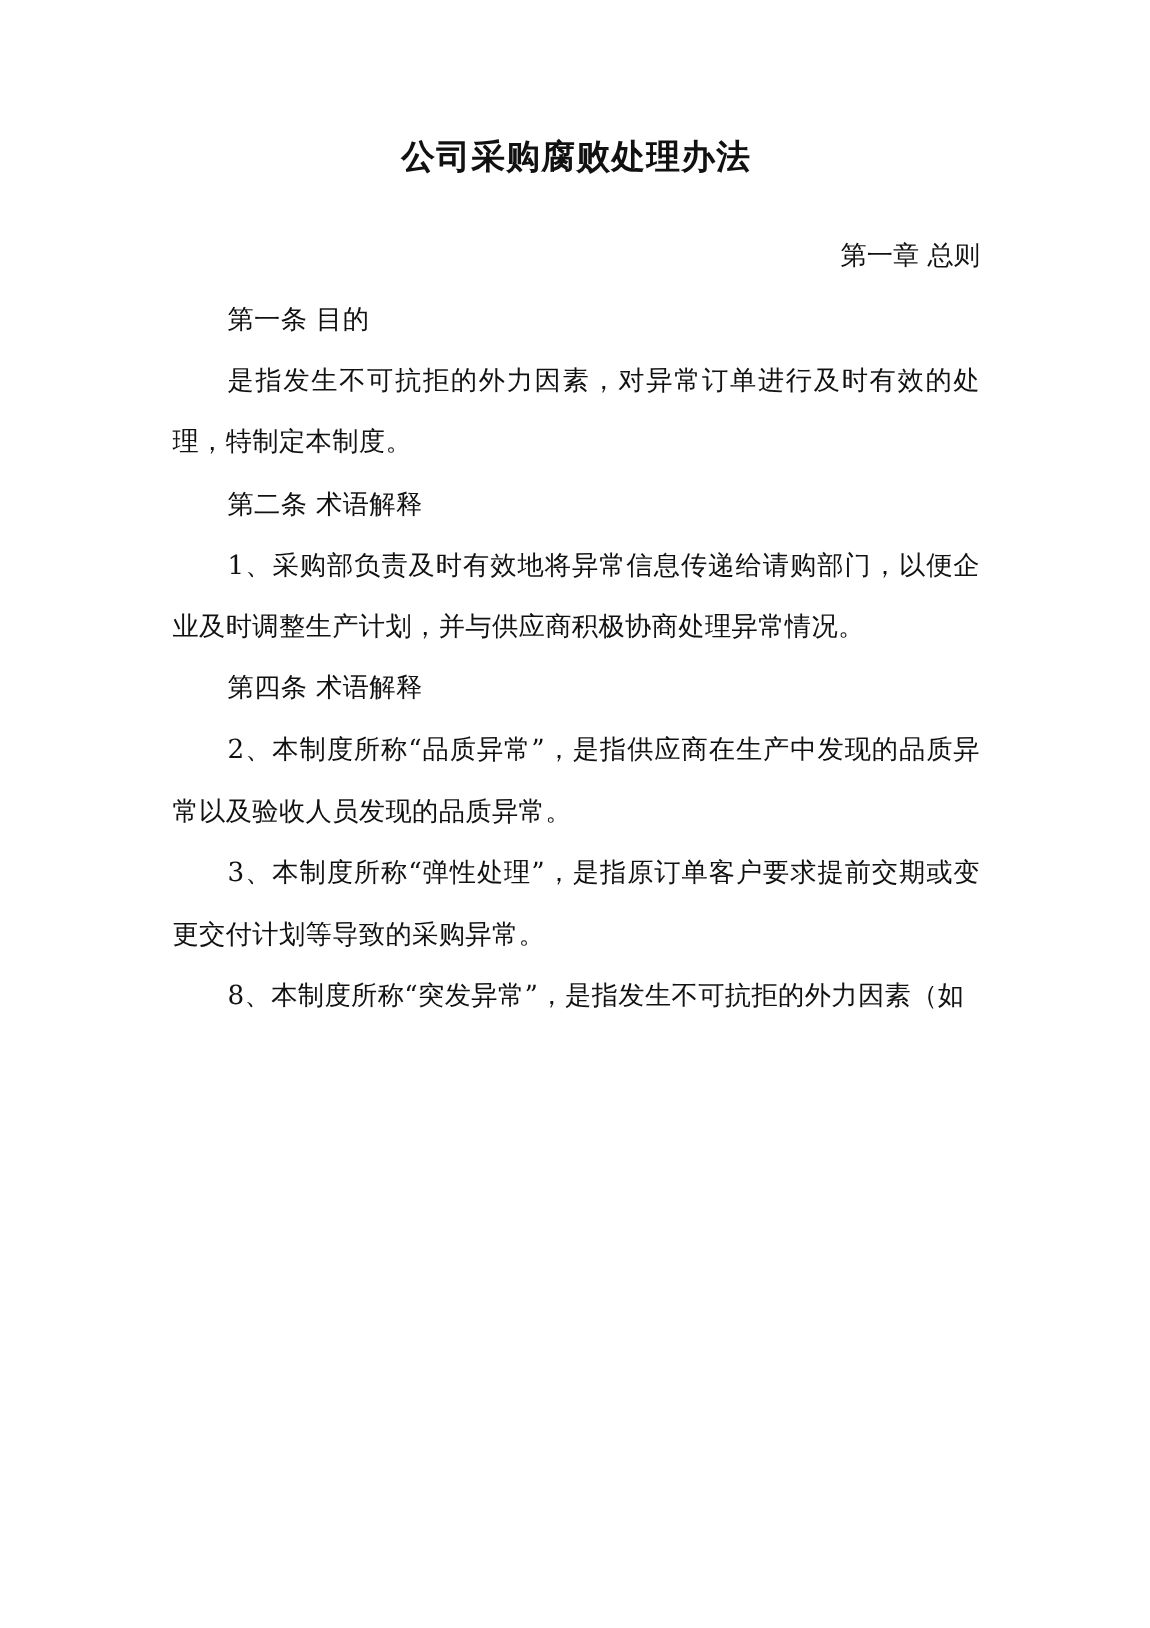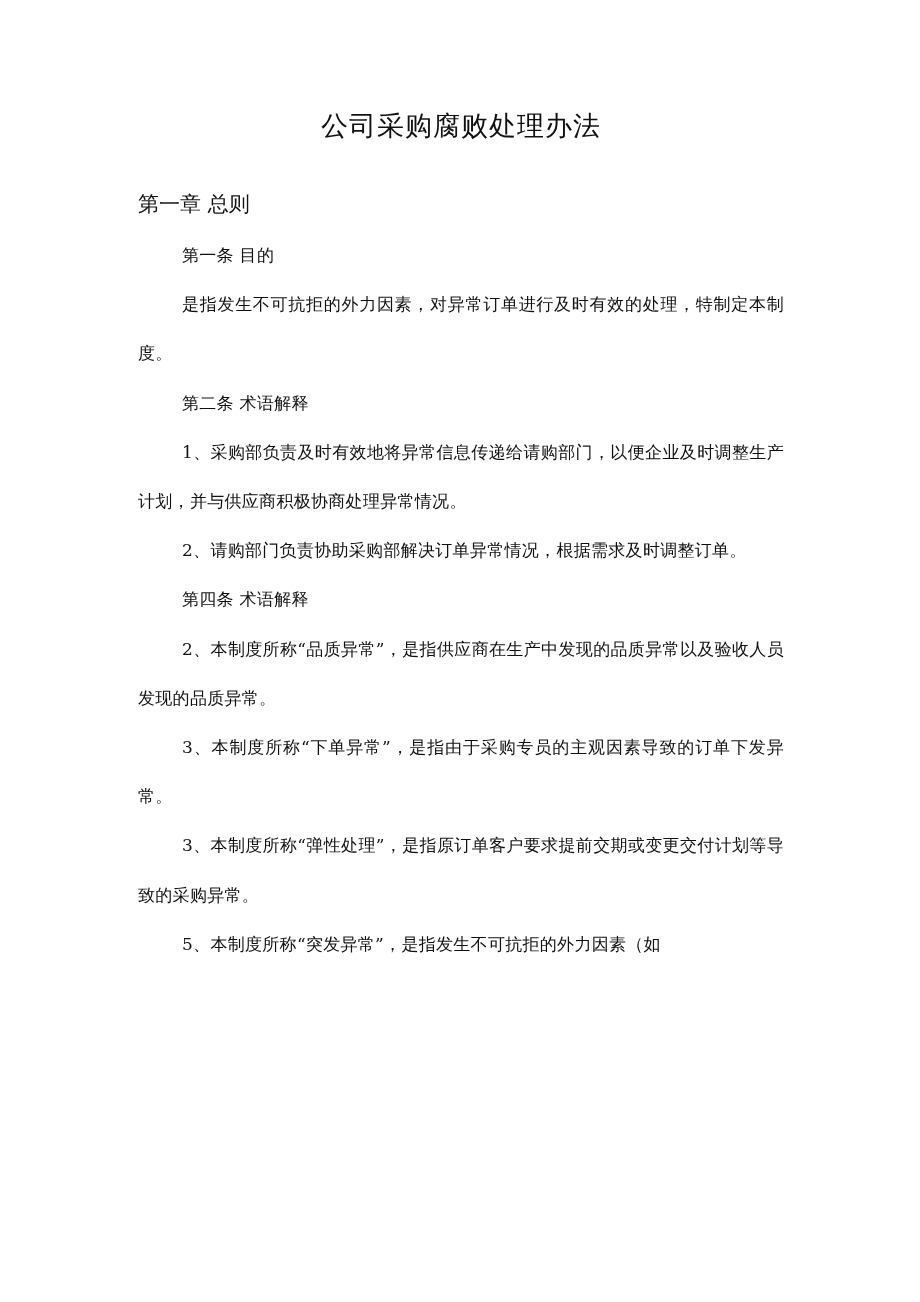--- a/index.html
+++ b/index.html
@@ -24,61 +24,59 @@
     .doc-title {
       position: absolute;
       left: 0;
       width: 646px;
       top: 106px;
       text-align: center;
       font-size: 27px;
       line-height: 40px;
       letter-spacing: 1px;
       margin: 0;
-      font-weight: normal;
+      font-weight: bold;
     }
     .chapter-title {
       position: absolute;
       left: 0;
       width: 646px;
       top: 186px;
-      text-align: left;
+      text-align: right;
       font-size: 21px;
       line-height: 36px;
       margin: 0;
       font-weight: normal;
     }
     .body {
       position: absolute;
       left: 0;
       top: 231px;
       width: 646px;
     }
     .para {
-      font-size: 17px;
+      font-size: 21px;
       line-height: 49.2px;
       margin: 0;
       text-indent: 44px;
       text-align: justify;
       text-align-last: left;
       letter-spacing: 0.3px;
       word-break: break-all;
     }
   </style>
 </head>
 <body>
 
 <div class="page">
   <h1 class="doc-title">公司采购腐败处理办法</h1>
   <h2 class="chapter-title">第一章  总则</h2>
   <div class="body">
     <p class="para">第一条  目的</p>
     <p class="para">是指发生不可抗拒的外力因素，对异常订单进行及时有效的处理，特制定本制度。</p>
     <p class="para">第二条  术语解释</p>
     <p class="para">1、采购部负责及时有效地将异常信息传递给请购部门，以便企业及时调整生产计划，并与供应商积极协商处理异常情况。</p>
-    <p class="para">2、请购部门负责协助采购部解决订单异常情况，根据需求及时调整订单。</p>
     <p class="para">第四条  术语解释</p>
     <p class="para">2、本制度所称“品质异常”，是指供应商在生产中发现的品质异常以及验收人员发现的品质异常。</p>
-    <p class="para">3、本制度所称“下单异常”，是指由于采购专员的主观因素导致的订单下发异常。</p>
     <p class="para">3、本制度所称“弹性处理”，是指原订单客户要求提前交期或变更交付计划等导致的采购异常。</p>
-    <p class="para">5、本制度所称“突发异常”，是指发生不可抗拒的外力因素（如</p>
+    <p class="para">8、本制度所称“突发异常”，是指发生不可抗拒的外力因素（如</p>
   </div>
 </div>
 
 </body></html>

